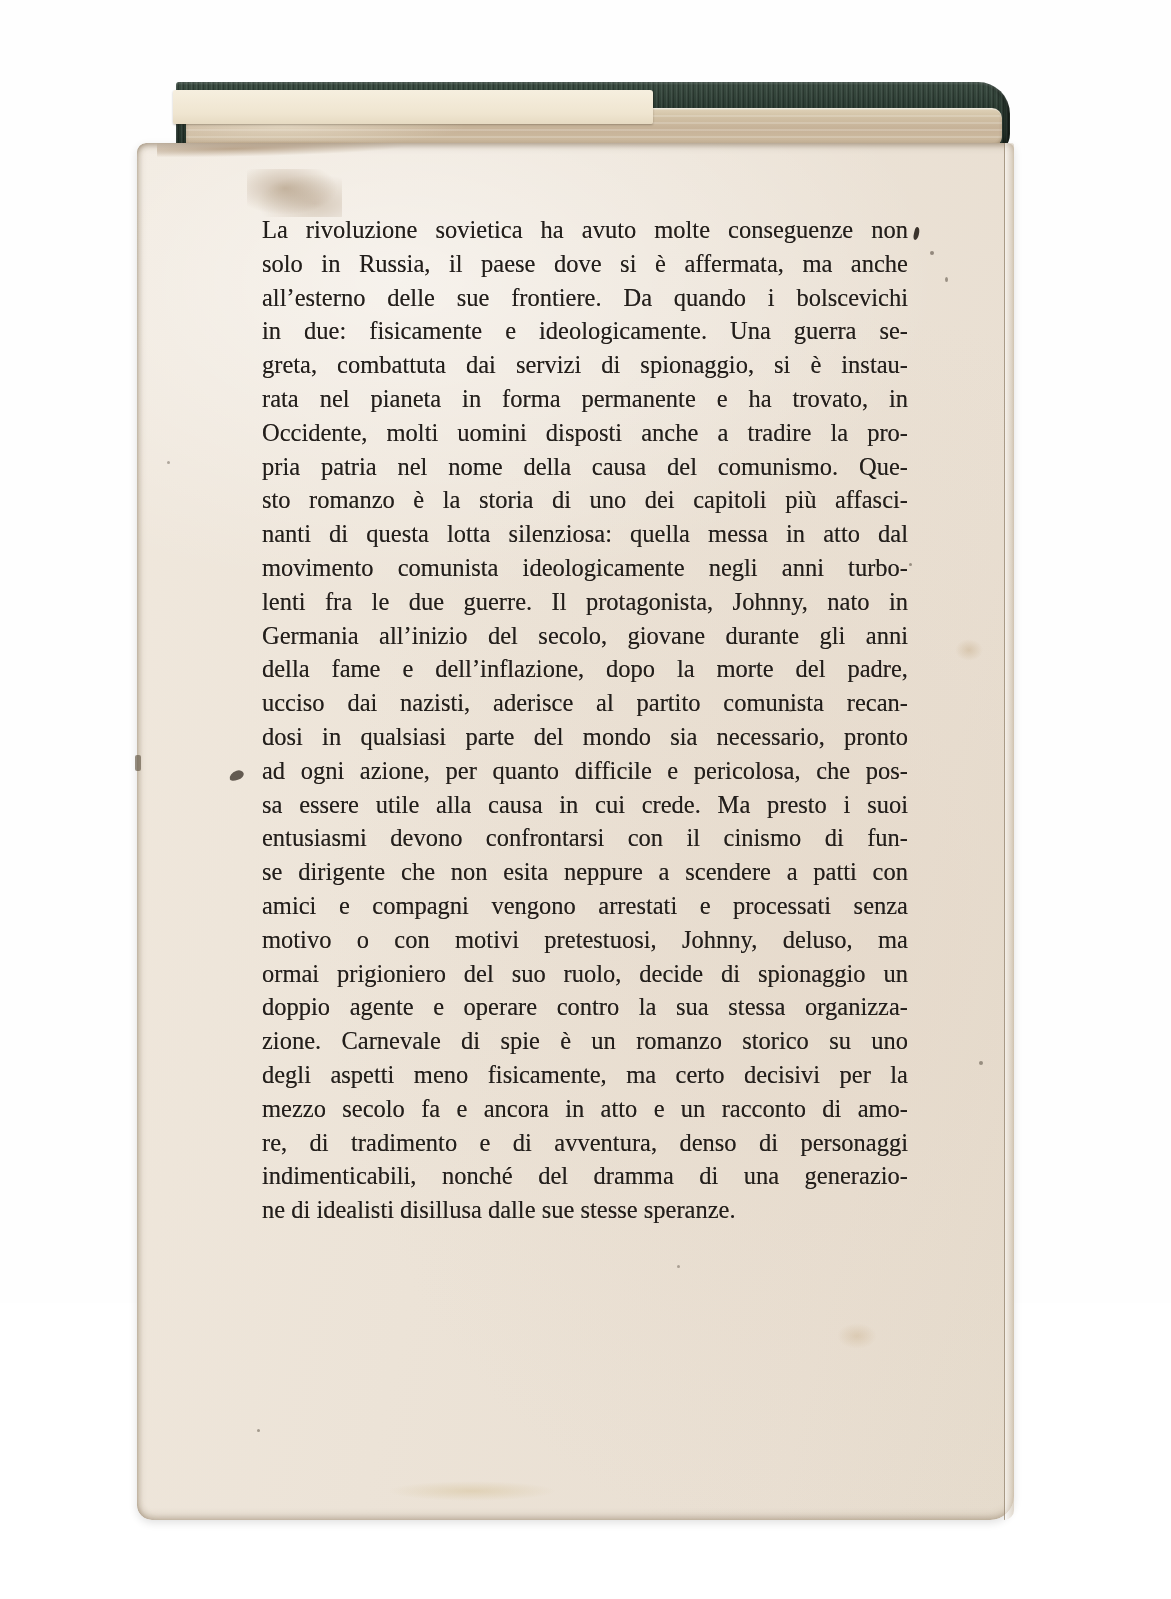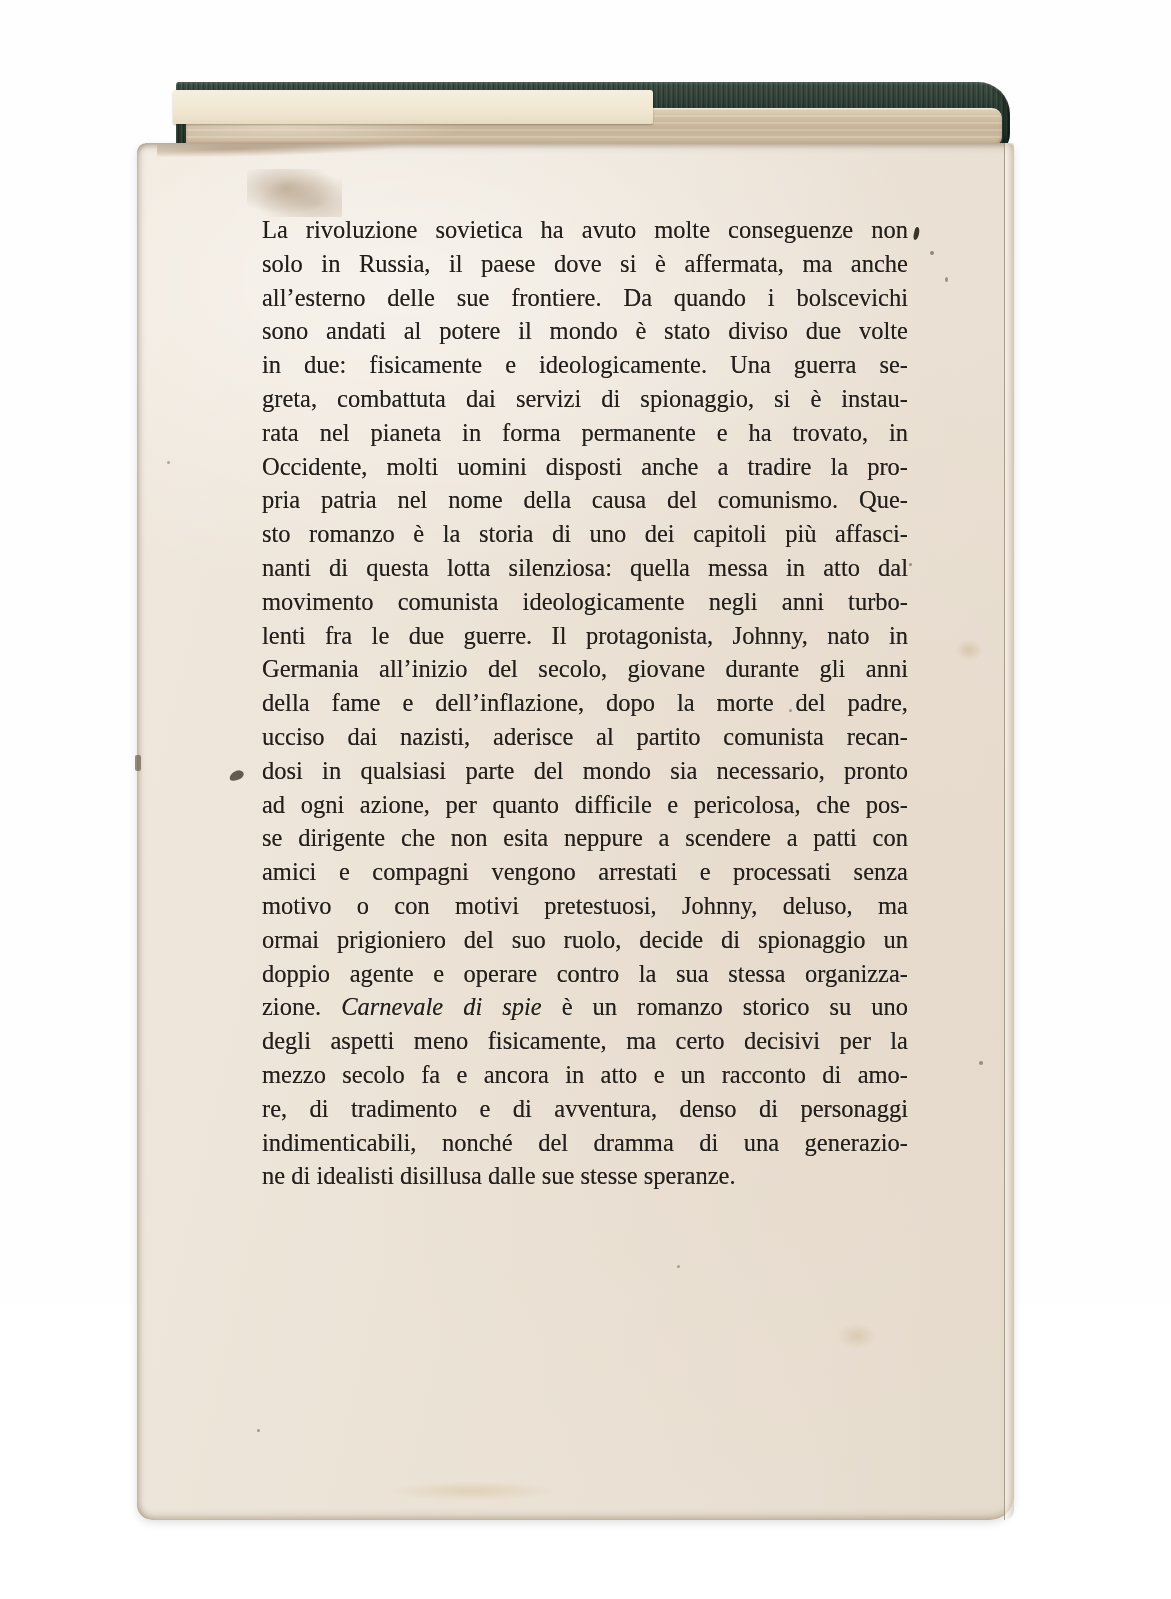--- a/index.html
+++ b/index.html
@@ -79,21 +79,21 @@
 
   
   .blurb {
     position: absolute; left: 125px; top: 70px; width: 646px;
     font-size: 24.5px; line-height: 33.8px;
     color: #221e1b;
     text-shadow: 0 0 0.4px rgba(34,28,22,0.55);
   }
   .tl { text-align: justify; text-align-last: justify; }
   .tl.last { text-align-last: left; }
-  .it { font-style: italic; }
+  .it { }
 
   
   .stain { position: absolute; pointer-events: none; }
   .dot { position: absolute; border-radius: 50%; background: #4a4034; }
 </style>
 </head>
 <body>
 
 <div class="scene">
 
@@ -127,35 +127,36 @@
       <div class="dot" style="left:30px; top:318px; width:3px; height:3px; opacity:.4;"></div>
       <div class="dot" style="left:120px; top:1286px; width:3px; height:3px; opacity:.45;"></div>
       <div class="dot" style="left:842px; top:918px; width:4px; height:4px; opacity:.5;"></div>
       <div class="dot" style="left:540px; top:1122px; width:3px; height:3px; opacity:.4;"></div>
     </div>
 
     <div class="blurb">
       <div class="tl">La rivoluzione sovietica ha avuto molte conseguenze non</div>
       <div class="tl">solo in Russia, il paese dove si è affermata, ma anche</div>
       <div class="tl">all’esterno delle sue frontiere. Da quando i bolscevichi</div>
-      <div class="tl">sono andati al potere il mondo è stato diviso due volte</div>
       <div class="tl">in due: fisicamente e ideologicamente. Una guerra se-</div>
       <div class="tl">greta, combattuta dai servizi di spionaggio, si è instau-</div>
       <div class="tl">rata nel pianeta in forma permanente e ha trovato, in</div>
       <div class="tl">Occidente, molti uomini disposti anche a tradire la pro-</div>
       <div class="tl">pria patria nel nome della causa del comunismo. Que-</div>
       <div class="tl">sto romanzo è la storia di uno dei capitoli più affasci-</div>
       <div class="tl">nanti di questa lotta silenziosa: quella messa in atto dal</div>
       <div class="tl">movimento comunista ideologicamente negli anni turbo-</div>
       <div class="tl">lenti fra le due guerre. Il protagonista, Johnny, nato in</div>
       <div class="tl">Germania all’inizio del secolo, giovane durante gli anni</div>
       <div class="tl">della fame e dell’inflazione, dopo la morte del padre,</div>
       <div class="tl">ucciso dai nazisti, aderisce al partito comunista recan-</div>
       <div class="tl">dosi in qualsiasi parte del mondo sia necessario, pronto</div>
       <div class="tl">ad ogni azione, per quanto difficile e pericolosa, che pos-</div>
+      <div class="tl">sa essere utile alla causa in cui crede. Ma presto i suoi</div>
+      <div class="tl">entusiasmi devono confrontarsi con il cinismo di fun-</div>
       <div class="tl">se dirigente che non esita neppure a scendere a patti con</div>
       <div class="tl">amici e compagni vengono arrestati e processati senza</div>
       <div class="tl">motivo o con motivi pretestuosi, Johnny, deluso, ma</div>
       <div class="tl">ormai prigioniero del suo ruolo, decide di spionaggio un</div>
       <div class="tl">doppio agente e operare contro la sua stessa organizza-</div>
       <div class="tl"><span>zione.</span> <span class="it">Carnevale di spie</span> <span>è un romanzo storico su uno</span></div>
       <div class="tl">degli aspetti meno fisicamente, ma certo decisivi per la</div>
       <div class="tl">mezzo secolo fa e ancora in atto e un racconto di amo-</div>
       <div class="tl">re, di tradimento e di avventura, denso di personaggi</div>
       <div class="tl">indimenticabili, nonché del dramma di una generazio-</div>

